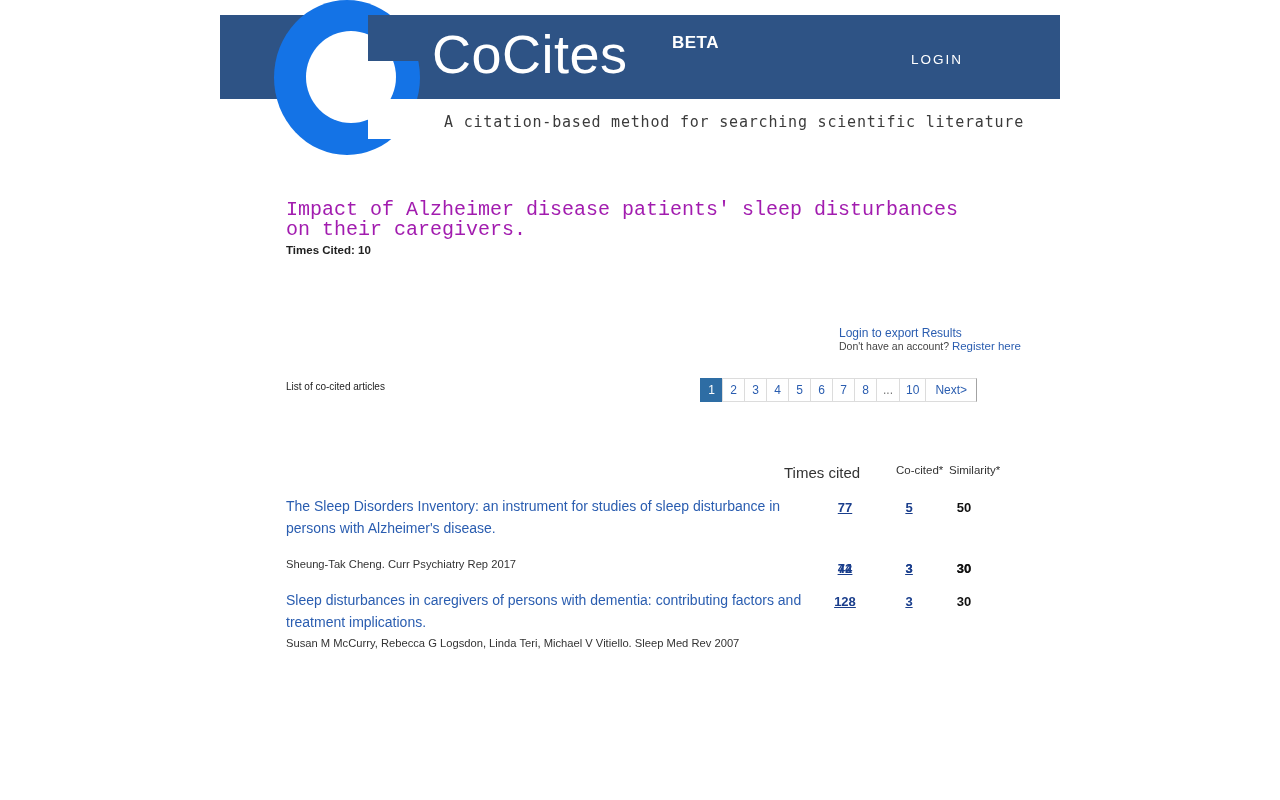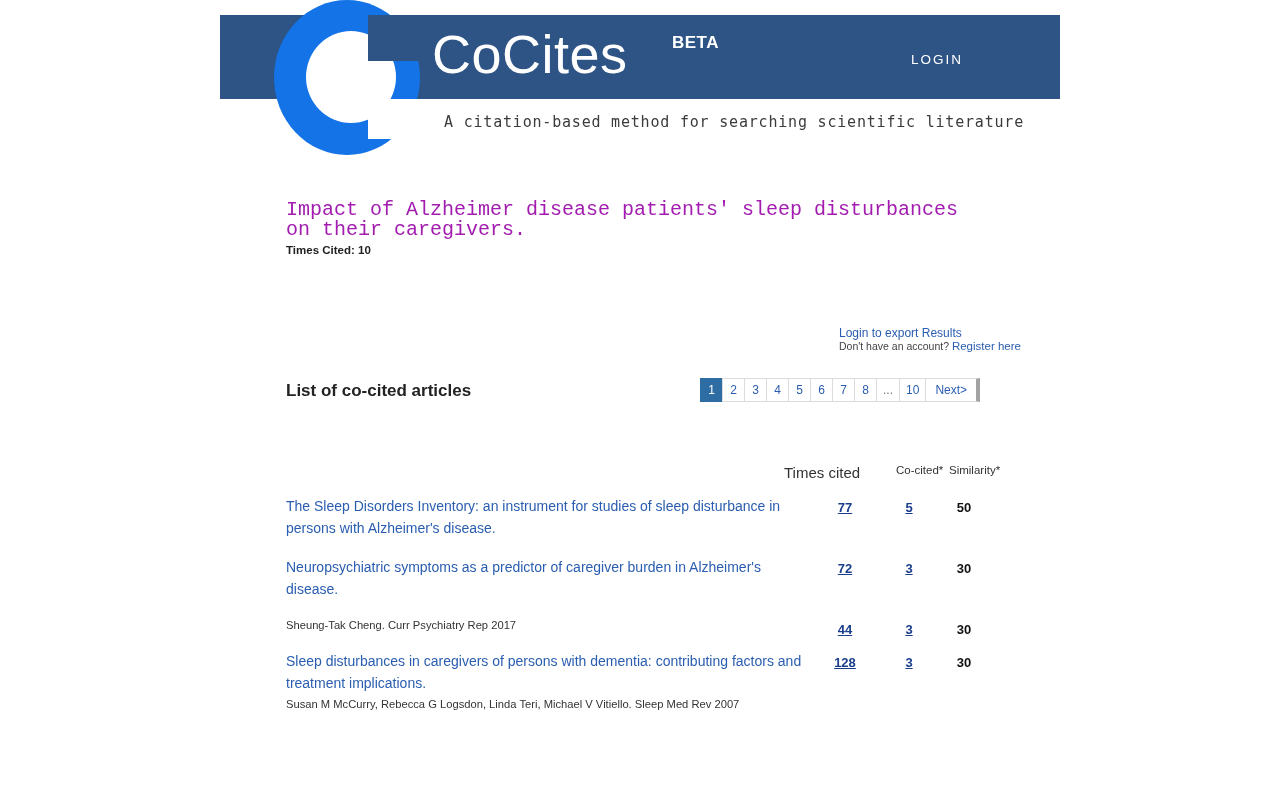--- a/index.html
+++ b/index.html
@@ -151,22 +151,22 @@
     font-size: 11.5px;
     text-decoration: none;
     cursor: pointer;
   }
 
   
   .list-heading {
     position: absolute;
     left: 286px;
     top: 381px;
-    font-size: 17px;
-    font-weight: bold;
+    font-size: 10px;
+    font-weight: normal;
     color: #222;
   }
   .pagination {
     position: absolute;
     left: 700px;
     top: 378px;
     display: flex;
     align-items: stretch;
     font-size: 12px;
   }
@@ -178,21 +178,21 @@
     border-right: none;
     display: flex;
     align-items: center;
     justify-content: center;
     color: #2a5db0;
     background: #ffffff;
     cursor: pointer;
     box-sizing: border-box;
   }
   .page-item:last-child {
-    border-right: 4px solid #a3a3a3;
+    border-right: 1px solid #a3a3a3;
   }
   .page-item.active {
     background: #2e6da4;
     border-color: #2e6da4;
     color: #ffffff;
   }
   .page-item.ellipsis {
     color: #777;
     cursor: default;
   }
@@ -308,21 +308,20 @@
 <div class="results">
 
   <div class="result-row">
     <div class="result-title">The Sleep Disorders Inventory: an instrument for studies of sleep disturbance in persons with Alzheimer's disease.</div>
     <div class="metric times">77</div>
     <div class="metric cocited">5</div>
     <div class="metric similarity">50</div>
   </div>
 
   <div class="result-row">
-    <div class="result-title">Neuropsychiatric symptoms as a predictor of caregiver burden in Alzheimer's disease.</div>
     <div class="metric times">72</div>
     <div class="metric cocited">3</div>
     <div class="metric similarity">30</div>
   </div>
 
   <div class="result-row">
     <div class="result-authors">Sheung-Tak Cheng. Curr Psychiatry Rep 2017</div>
     <div class="metric times">44</div>
     <div class="metric cocited">3</div>
     <div class="metric similarity">30</div>

